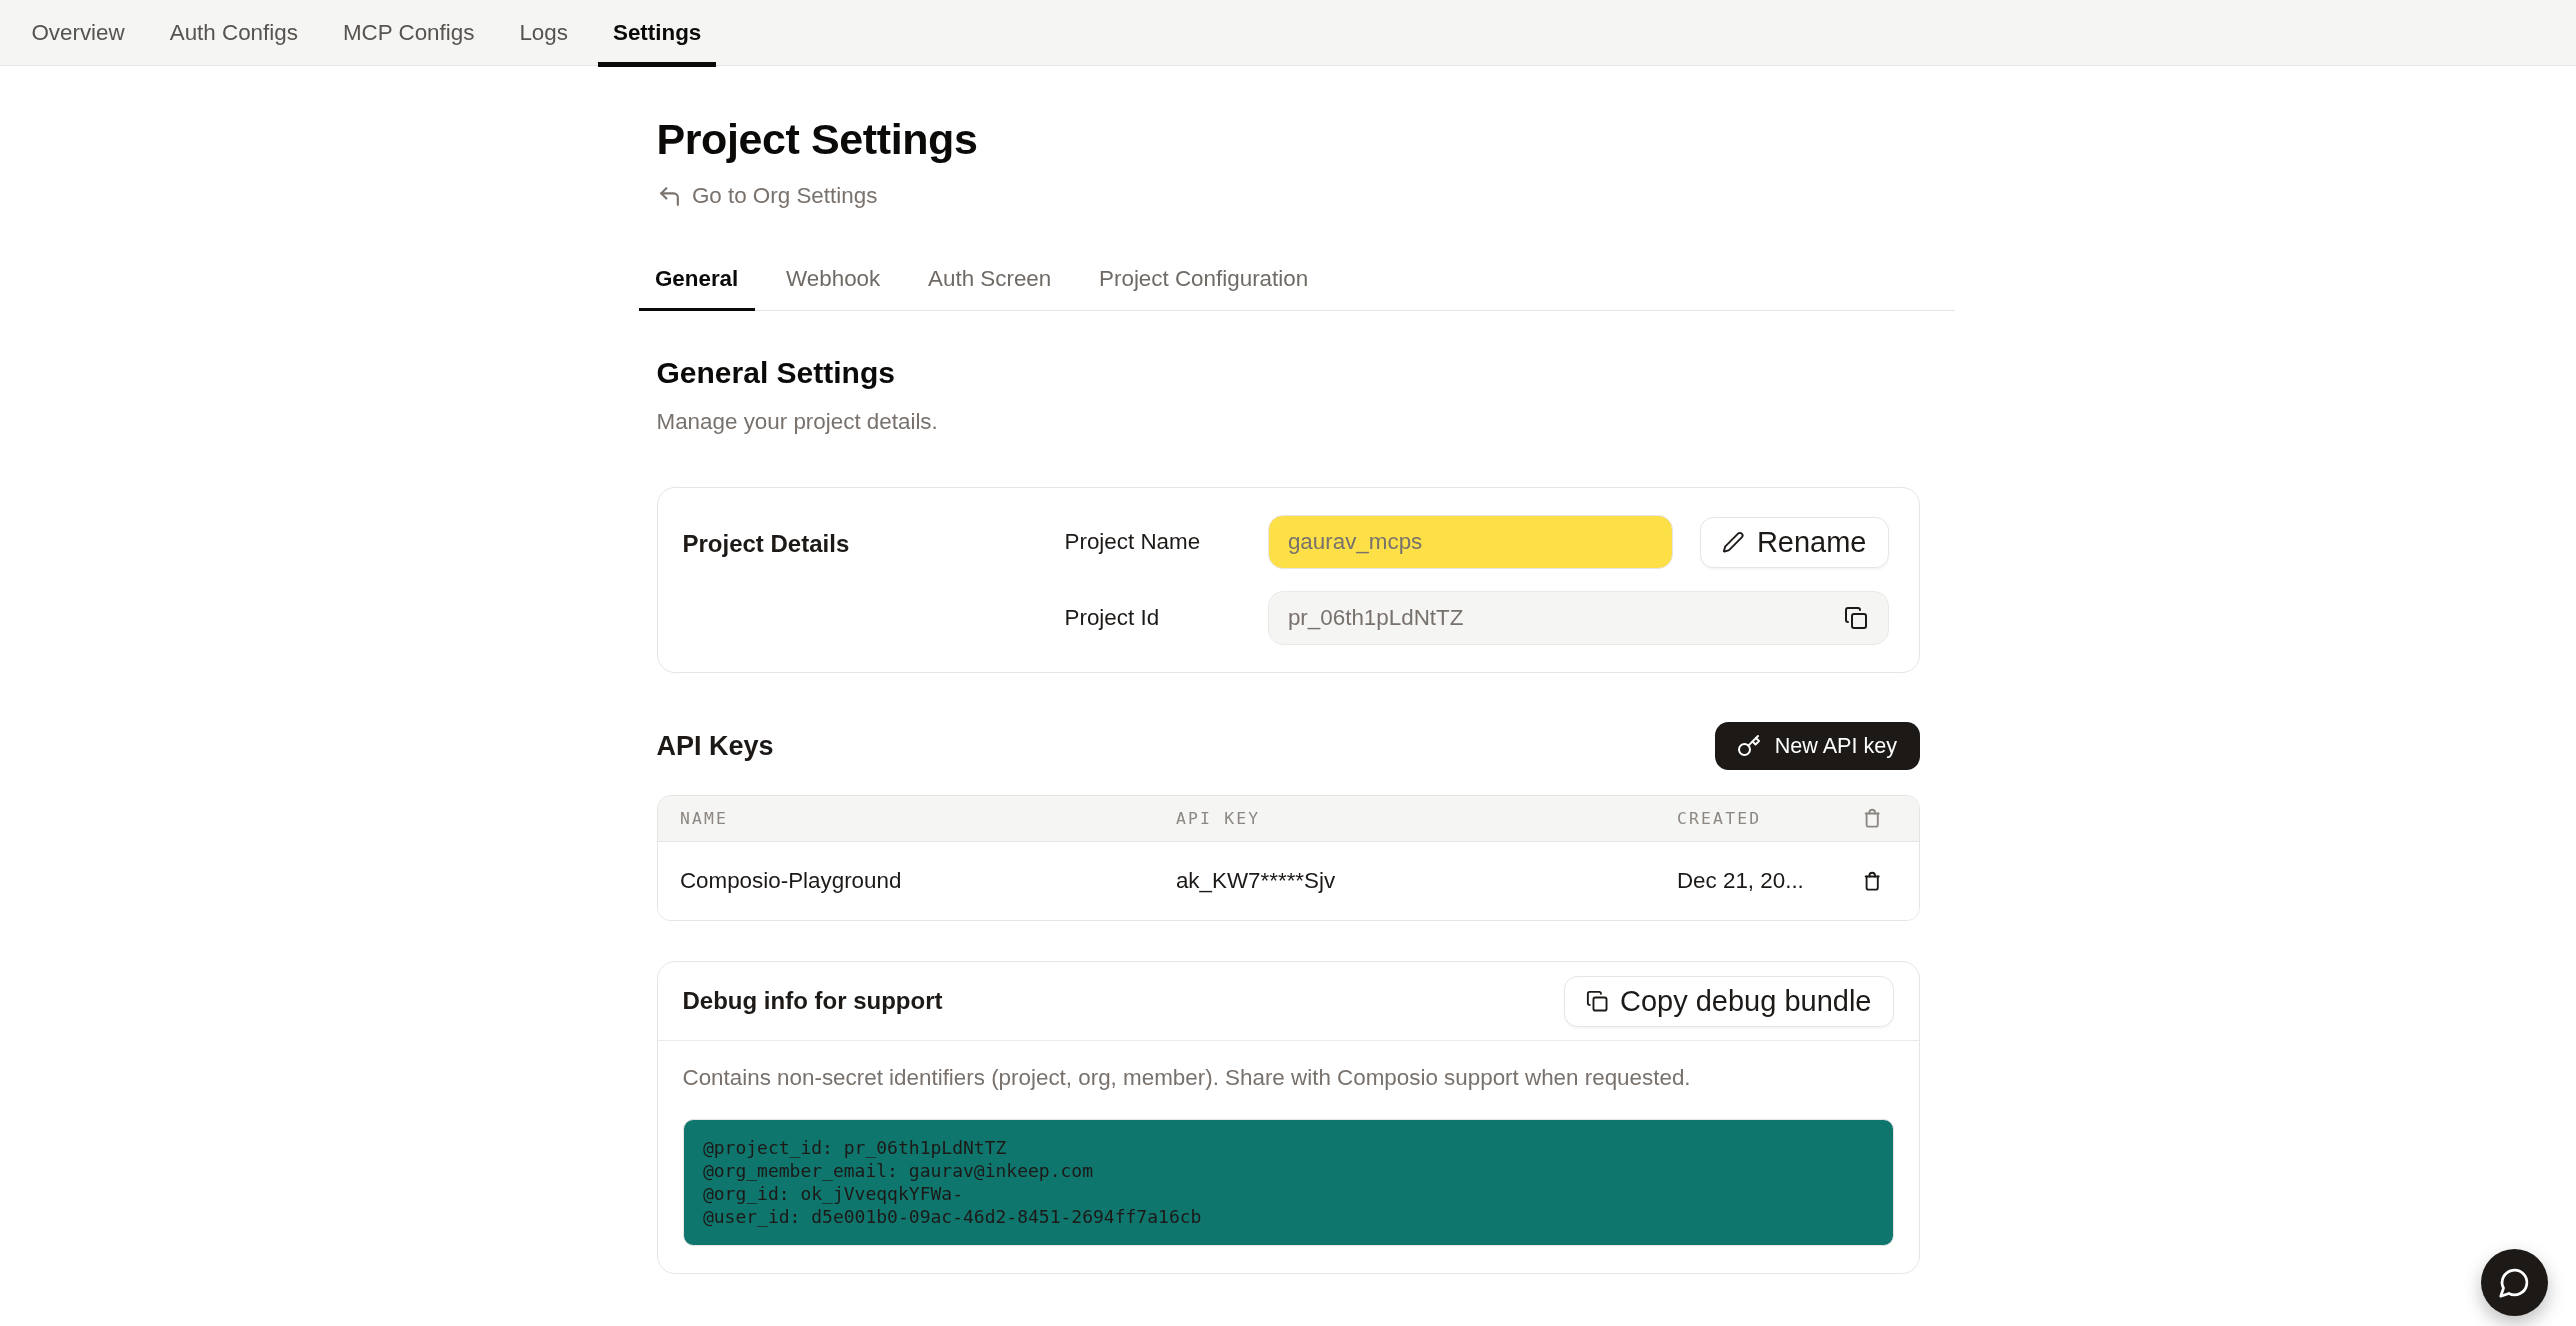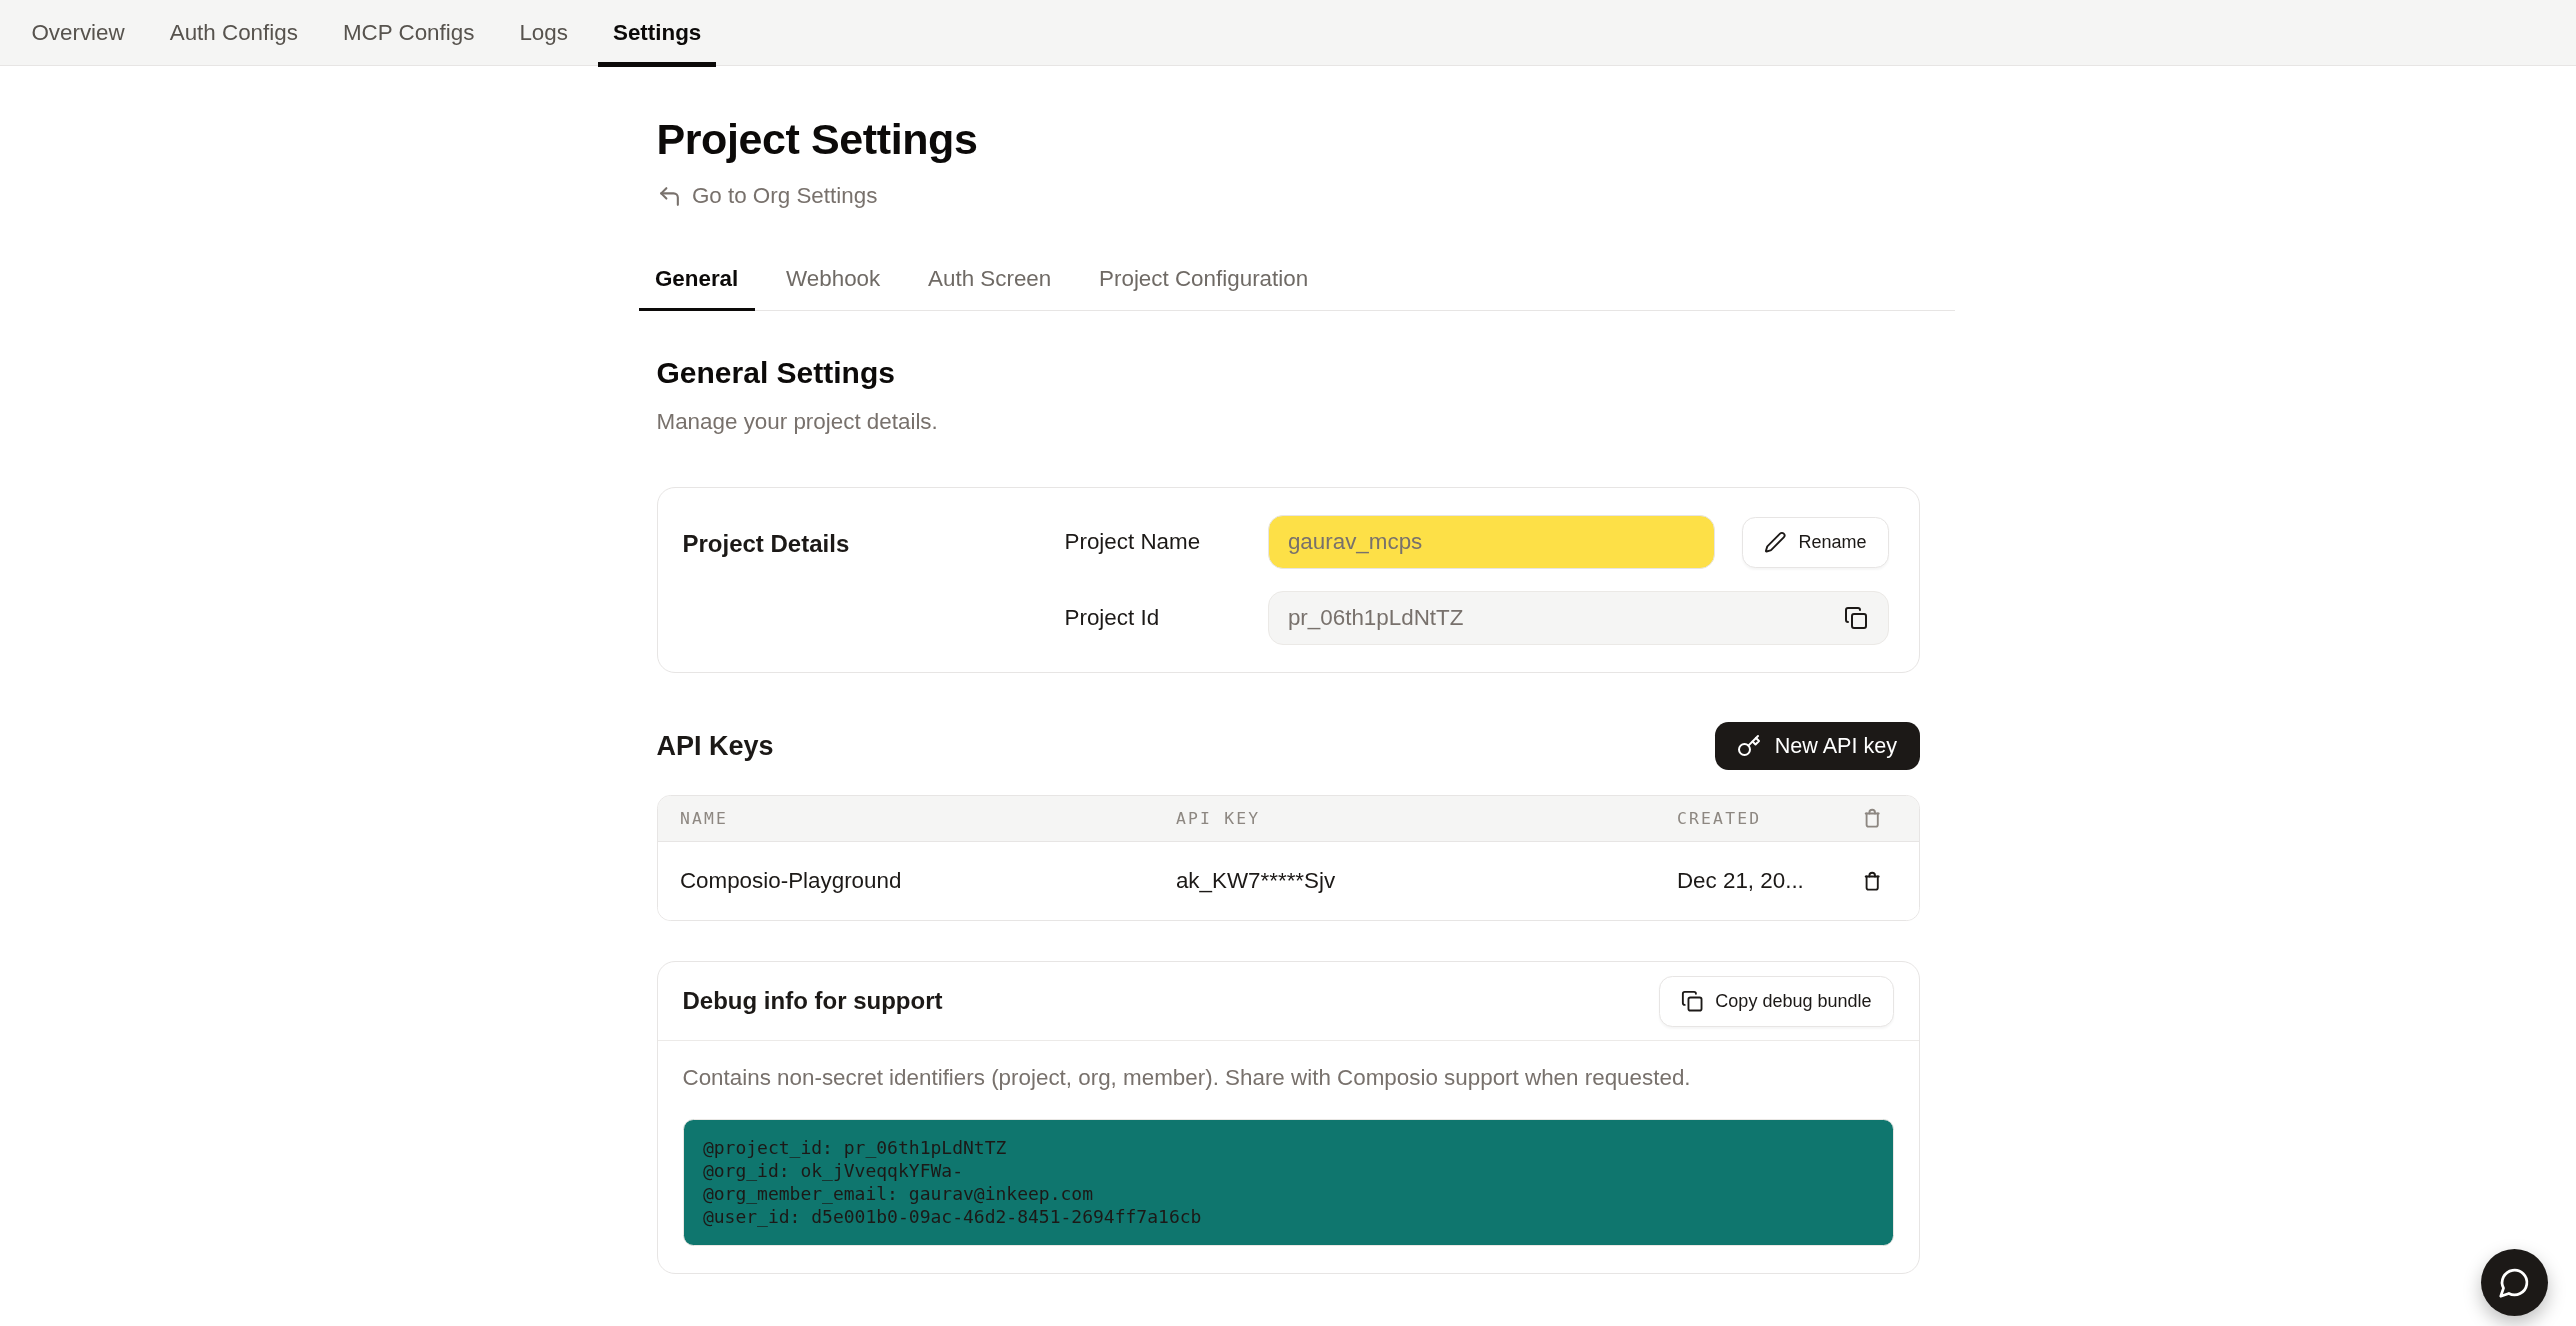--- a/index.html
+++ b/index.html
@@ -120,21 +120,21 @@
   .btn {
     display: inline-flex;
     align-items: center;
     gap: 12px;
     height: 51px;
     padding: 0 21px;
     background: #ffffff;
     border: 1.5px solid #e7e5e4;
     border-radius: 13.4px;
     font-family: "Liberation Sans", sans-serif;
-    font-size: 18px;
+    font-size: 29px;
     font-weight: 500;
     color: #1c1917;
     cursor: pointer;
     box-shadow: 0 1.5px 2.2px rgba(0,0,0,0.04);
     white-space: nowrap;
   }
   .rename-btn { margin-left: 27px; }
 
   
   .apikeys-head {
@@ -360,21 +360,21 @@
           <svg width="22.4" height="22.4" viewBox="0 0 24 24" fill="none" stroke="#1c1917" stroke-width="2" stroke-linecap="round" stroke-linejoin="round">
             <rect width="14" height="14" x="8" y="8" rx="2" ry="2"></rect>
             <path d="M4 16c-1.1 0-2-.9-2-2V4c0-1.1.9-2 2-2h10c1.1 0 2 .9 2 2"></path>
           </svg>
         </span>
         <span>Copy debug bundle</span>
       </button>
     </header>
     <div class="debug-body">
       <p class="debug-desc">Contains non-secret identifiers (project, org, member). Share with Composio support when requested.</p>
-      <div class="codeblock"><div>@project_id: pr_06th1pLdNtTZ</div><div>@org_id: ok_jVveqqkYFWa-</div><div>@org_member_email: gaurav@inkeep.com</div><div>@user_id: d5e001b0-09ac-46d2-8451-2694ff7a16cb</div></div>
+      <div class="codeblock"><div>@project_id: pr_06th1pLdNtTZ</div><div>@org_member_email: gaurav@inkeep.com</div><div>@org_id: ok_jVveqqkYFWa-</div><div>@user_id: d5e001b0-09ac-46d2-8451-2694ff7a16cb</div></div>
     </div>
   </section>
 
   
   
 
 </main>
 
 <button class="chat-fab">
   <span>

